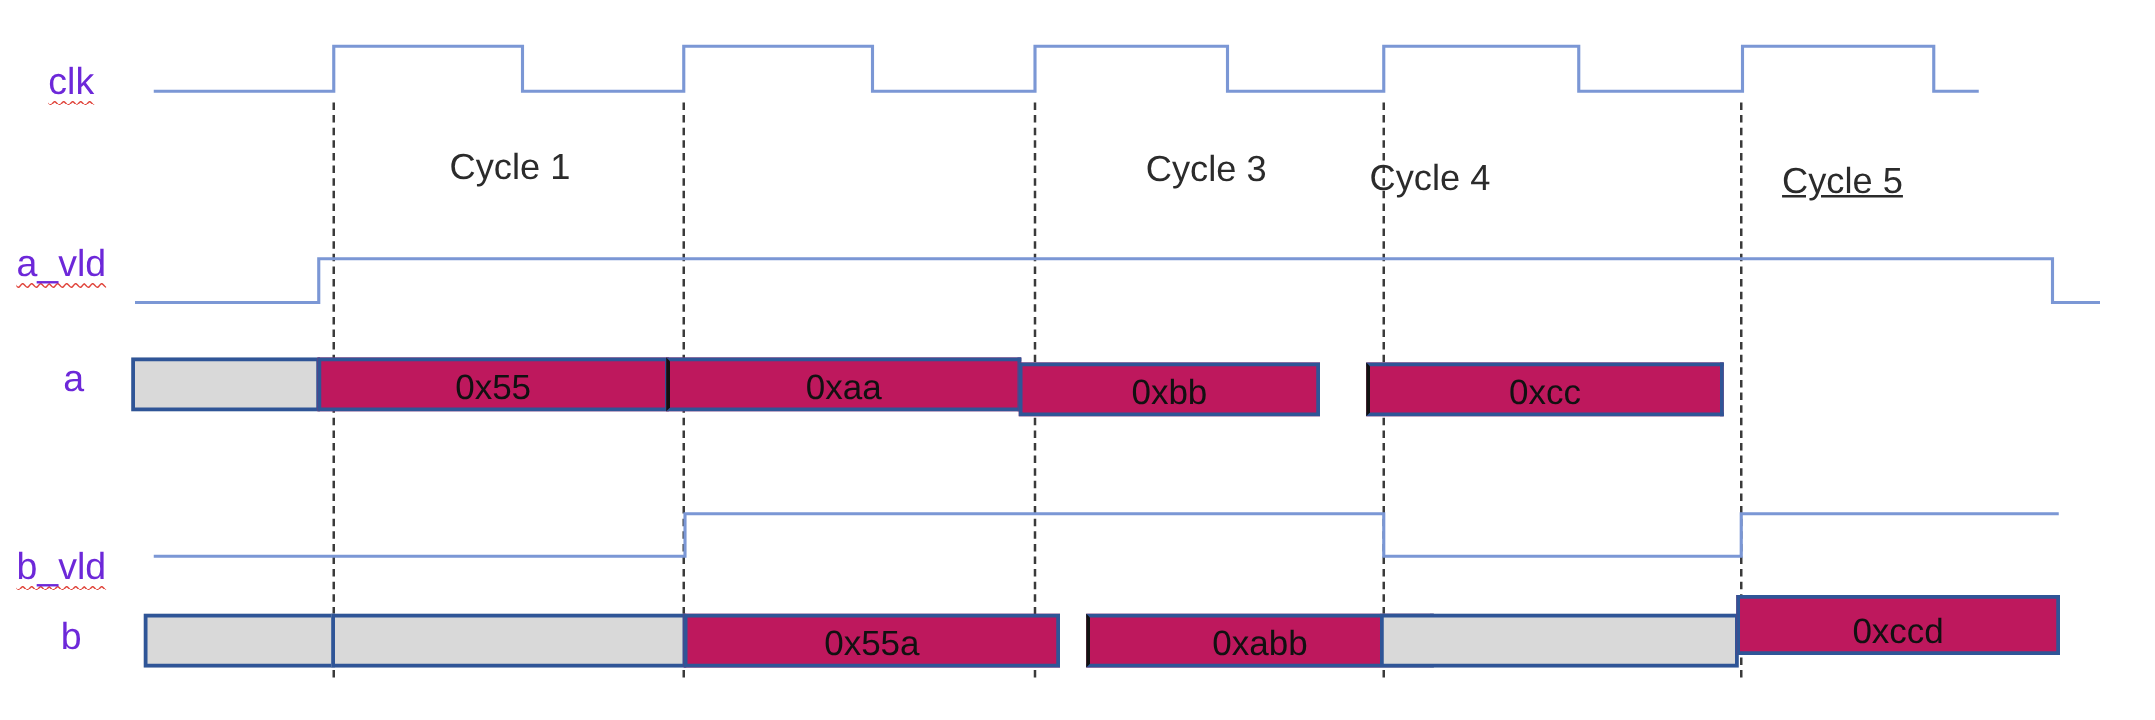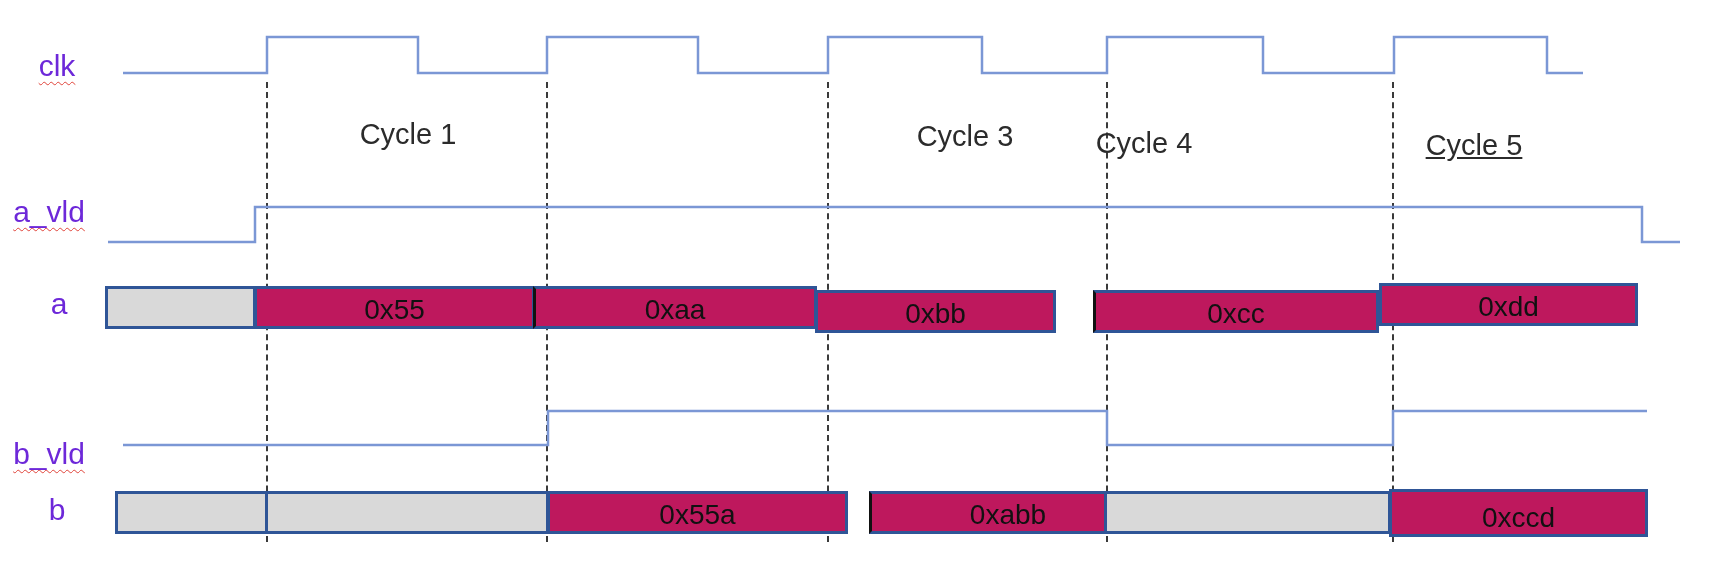--- a/index.html
+++ b/index.html
@@ -70,30 +70,27 @@
     </div>
   <div class="seg valid blackdiv" style="left:533px;top:286px;width:284px;">
       <span>0xaa</span>
     </div>
   <div class="seg valid" style="left:815px;top:290px;width:241px;">
       <span>0xbb</span>
     </div>
   <div class="seg valid blackdiv" style="left:1093px;top:290px;width:286px;">
       <span>0xcc</span>
     </div>
-  <div class="seg valid" style="left:1379px;top:283px;width:259px;">
-      <span>0xdd</span>
-    </div>
 
   <div class="seg unknown" style="left:115px;top:491px;width:153px;"></div>
   <div class="seg unknown" style="left:265px;top:491px;width:284px;"></div>
   <div class="seg valid" style="left:547px;top:491px;width:301px;">
       <span>0x55a</span>
     </div>
   <div class="seg valid blackdiv" style="left:828px;top:491px;width:278px;margin-left:41px;">
       <span>0xabb</span>
     </div>
   <div class="seg unknown" style="left:1104px;top:491px;width:287px;"></div>
-  <div class="seg valid" style="left:1389px;top:489px;width:259px;height:48px;">
+  <div class="seg valid" style="left:1389px;top:476px;width:259px;height:48px;">
       <span>0xccd</span>
     </div>
 
 </div>
 
 </body></html>

